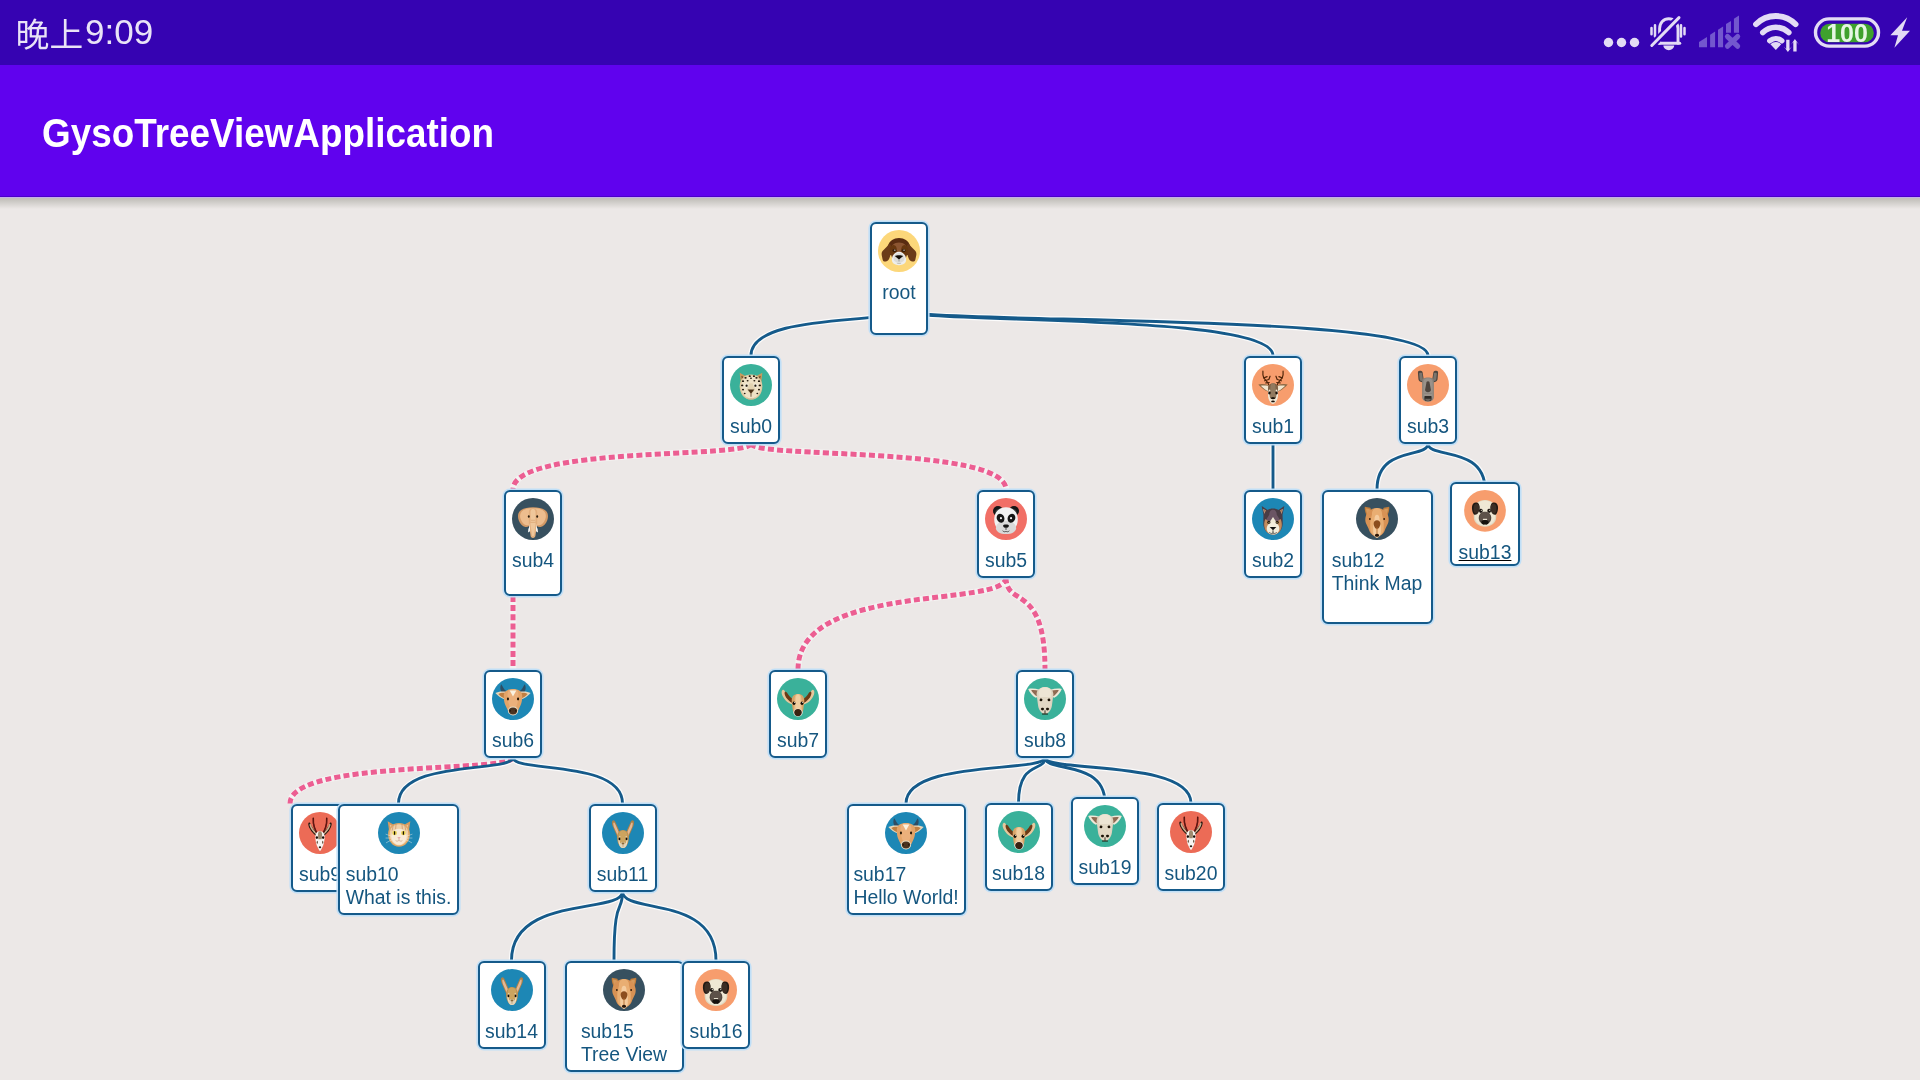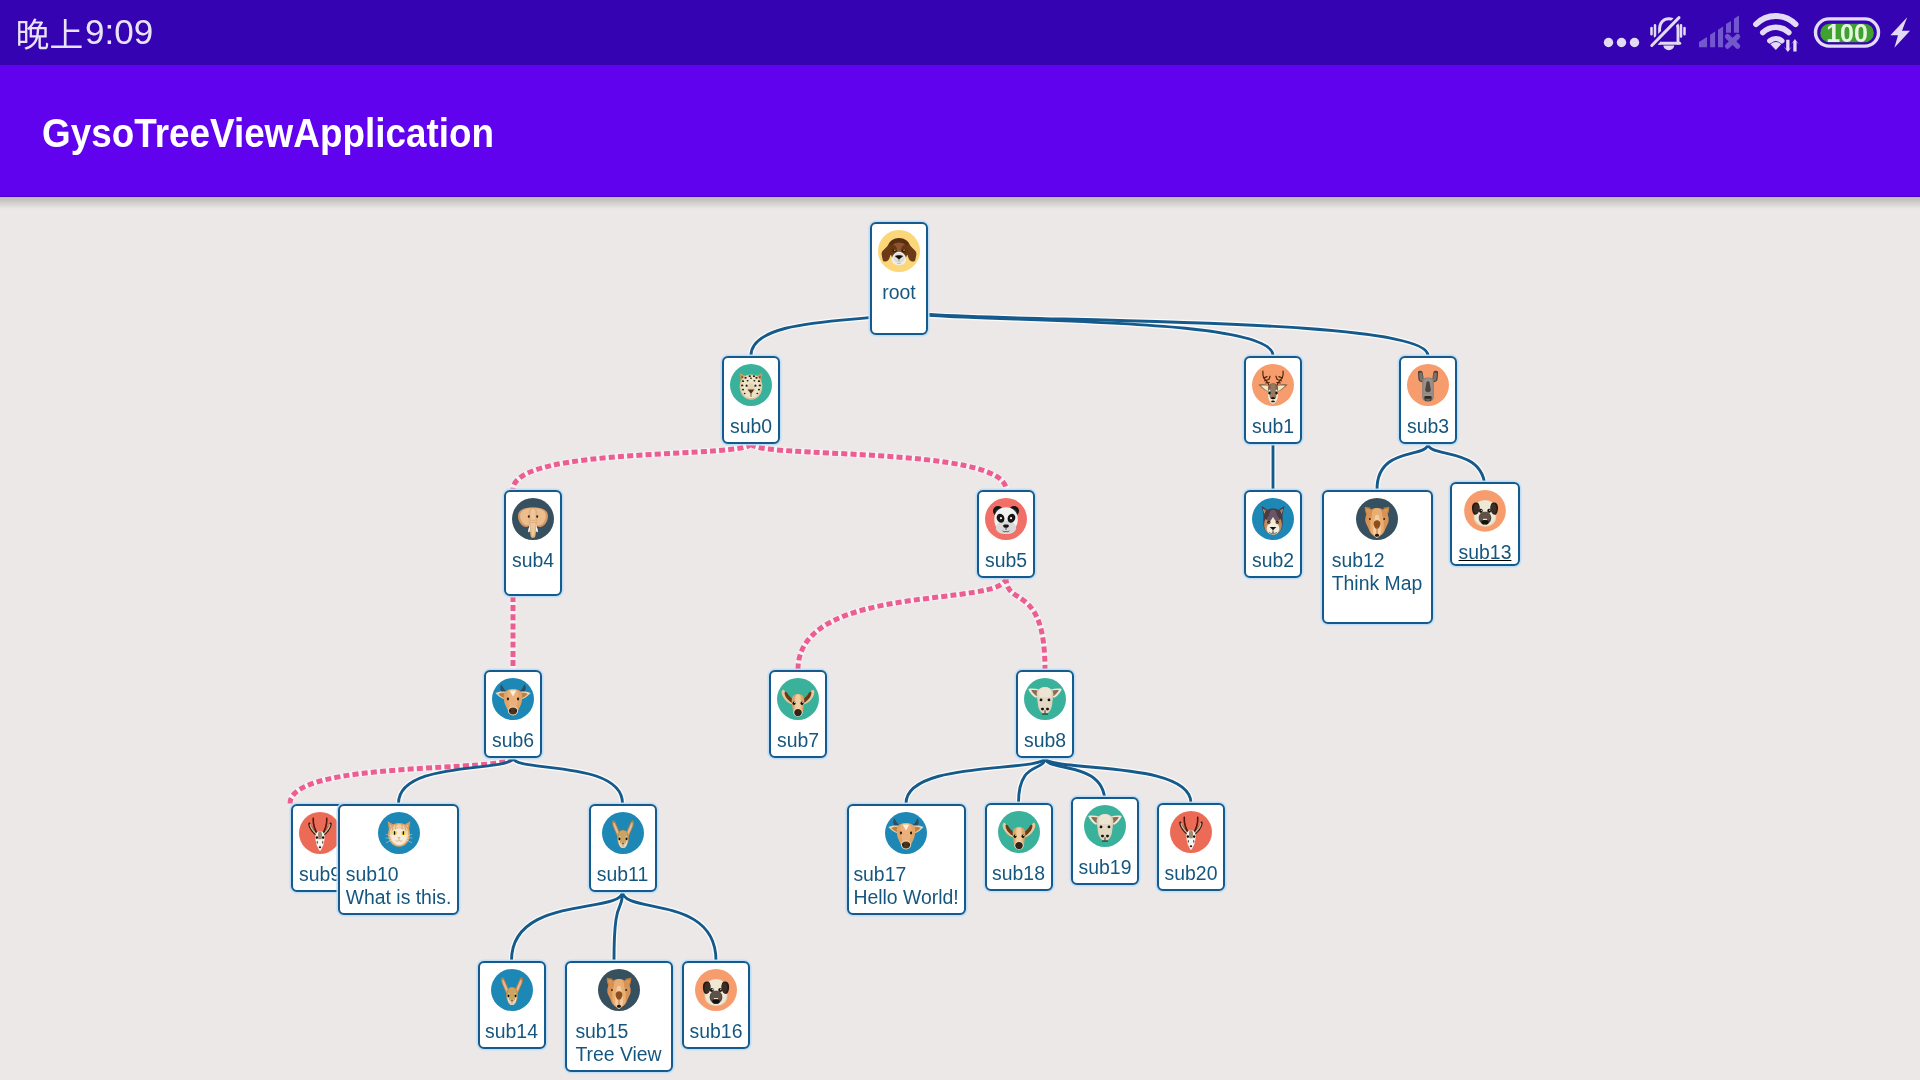--- a/index.html
+++ b/index.html
@@ -561,21 +561,21 @@
 <path d="M42 57c-2 3-3 7-3 11 0 6 2 11 4 13l2-3c-2-2-3-7-3-11 0-4 1-8 2-10z" fill="#EDE0C8"></path>
 <path d="M58 57c2 3 3 7 3 11 0 6-2 11-4 13l-2-3c2-2 3-7 3-11 0-4-1-8-2-10z" fill="#EDE0C8"></path>
 <ellipse cx="41.5" cy="64" rx="2.2" ry="3.4" fill="#120C05"></ellipse>
 <ellipse cx="58.5" cy="64" rx="2.2" ry="3.4" fill="#120C05"></ellipse>
 <path d="M50 72c-5 0-8 3-8 7 0 4 4 7 8 7s8-3 8-7c0-4-3-7-8-7z" fill="#E3D4B8"></path>
 <ellipse cx="50" cy="75" rx="3.4" ry="2.6" fill="#8A6736"></ellipse>
 <path d="M50 78v5" stroke="#9B7A52" stroke-width="1.2" fill="none"></path>
       </svg>
       <div class="lbl">sub14</div>
     </div>
-    <div class="node" style="left:564.5px;top:763.5px;width:108px;height:111px;">
+    <div class="node" style="left:564.5px;top:763.5px;width:119px;height:111px;">
       <svg class="av" width="42" height="42" viewBox="0 0 100 100">
         <circle cx="50" cy="50" r="50" fill="#37505F"></circle>
 <path d="M21 21c-1 6 1 15 5 21l12-9-4-10z" fill="#C07D3C"></path>
 <path d="M79 21c1 6-1 15-5 21l-12-9 4-10z" fill="#C07D3C"></path>
 <path d="M24 25c0 5 1 10 3 14l8-6-3-7z" fill="#D59A5D"></path>
 <path d="M76 25c0 5-1 10-3 14l-8-6 3-7z" fill="#D59A5D"></path>
 <path d="M50 24c-12 0-22 7-26 17-3 8-2 15 0 20l6 12c3 10 9 18 20 18s17-8 20-18l6-12c2-5 3-12 0-20-4-10-14-17-26-17z" fill="#D89254"></path>
 <path d="M50 24c-8 0-12 6-12 15l-4 18v16c0 9 7 18 16 18s16-9 16-18V57l-4-18c0-9-4-15-12-15z" fill="#E9AE72"></path>
 <path d="M50 40c-4 0-6 4-6 11l-3 16v13c0 8 4 15 9 15s9-7 9-15V67l-3-16c0-7-2-11-6-11z" fill="#F5CC9E"></path>
 <path d="M50 53c-5 0-8 3-8 8 0 6 4 13 8 13s8-7 8-13c0-5-3-8-8-8z" fill="#8C4E1E"></path>

